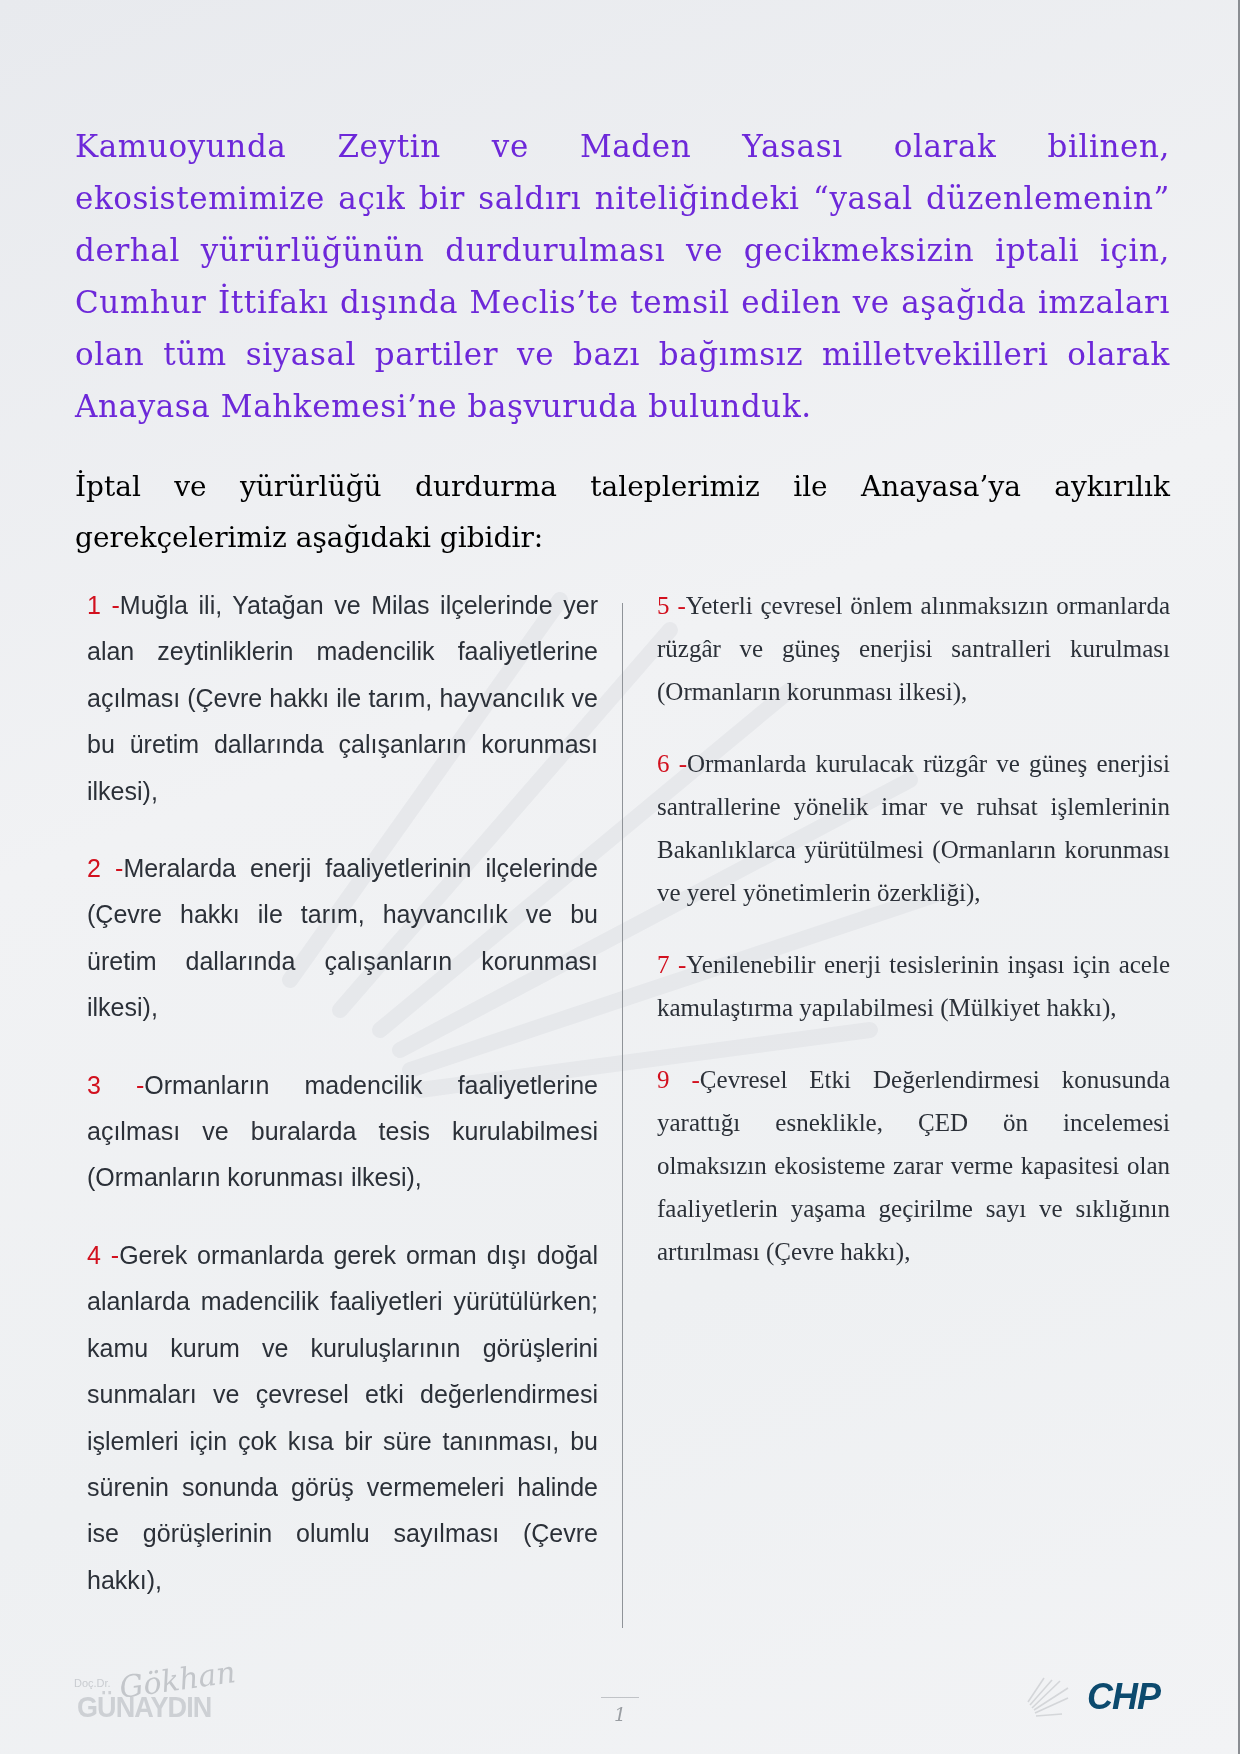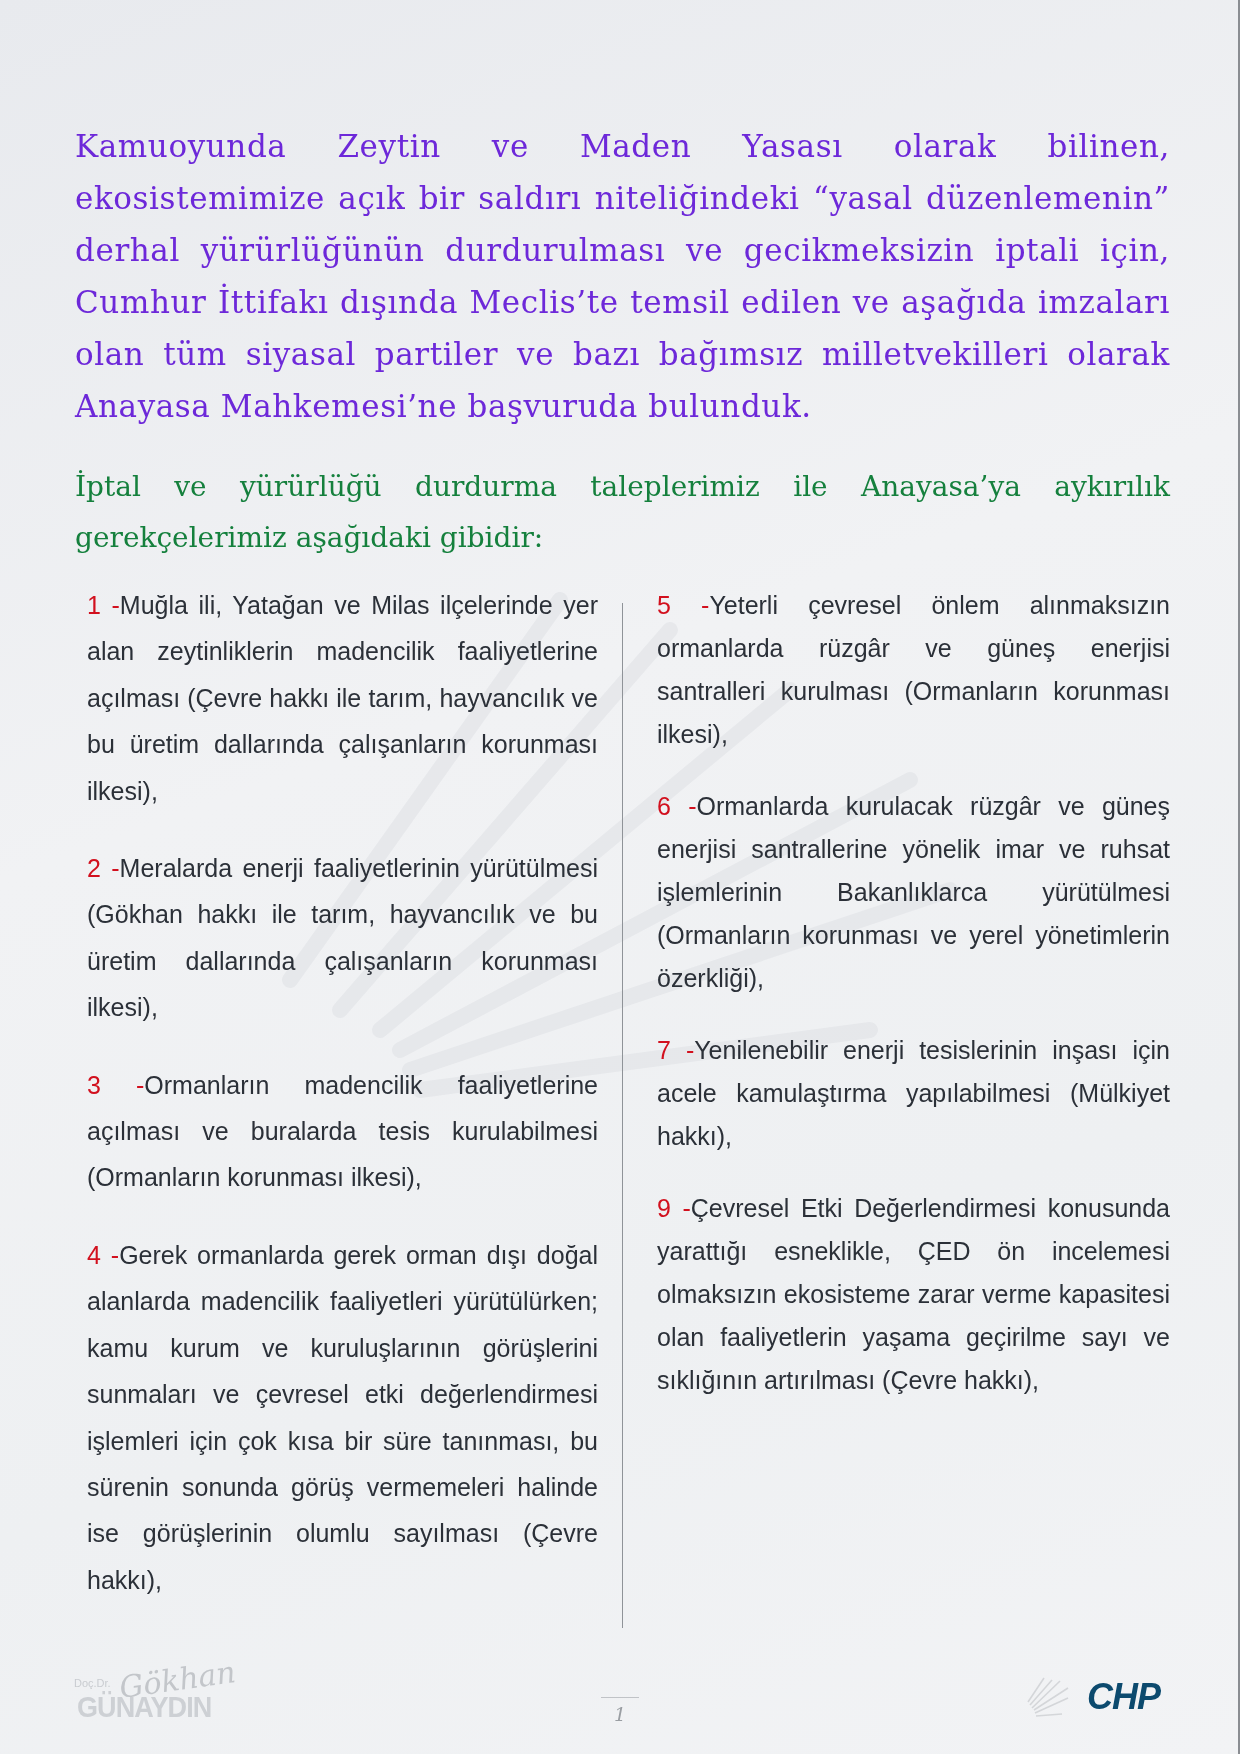--- a/index.html
+++ b/index.html
@@ -11,25 +11,25 @@
   .edge { position: absolute; top: 0; right: 0; width: 2px; height: 1754px; background: #8a8d92; }
   .watermark { position: absolute; left: 230px; top: 560px; width: 800px; height: 560px; opacity: 0.55; }
   .intro {
     position: absolute; left: 75px; top: 120px; width: 1095px;
     font-family: "DejaVu Serif", serif; font-size: 31px; line-height: 52px;
     letter-spacing: 0.6px; text-align: justify; color: #6d28d9; margin: 0;
   }
   .heading {
     position: absolute; left: 75px; top: 461px; width: 1095px;
     font-family: "DejaVu Serif", serif; font-size: 28px; line-height: 51px;
-    text-align: justify; color: #15803d; margin: 0;
+    text-align: justify; color: #000000; margin: 0;
   }
   .col { position: absolute; font-family: "Liberation Sans", sans-serif; color: #2b3038; }
   .col.left { left: 87px; top: 582px; width: 511px; font-size: 25px; line-height: 46.4px; }
-  .col.right { left: 657px; top: 584px; width: 513px; font-size: 25px; line-height: 43px; }
+  .col.right { left: 657px; top: 584px; width: 513px; font-size: 25px; line-height: 43px; font-family: Liberation Serif, serif; }
   .item { text-align: justify; margin: 0; }
   .col.left .item { margin-bottom: 31px; }
   .col.right .item { margin-bottom: 29px; }
   .num { color: #d2101e; }
   .divider { position: absolute; left: 622px; top: 603px; width: 1px; height: 1025px; background: #8f9398; }
   .footer-rule { position: absolute; left: 601px; top: 1697px; width: 38px; height: 1px; background: #c0c3c7; }
   .page-num {
     position: absolute; left: 600px; top: 1703px; width: 40px; text-align: center;
     font-family: "DejaVu Serif", serif; font-style: italic; font-size: 19px; color: #9a9ea3;
   }
@@ -55,21 +55,21 @@
     <line x1="180" y1="510" x2="720" y2="330"></line>
     <line x1="190" y1="530" x2="640" y2="470"></line>
   </g>
 </svg>
 
 <p class="intro">Kamuoyunda Zeytin ve Maden Yasası olarak bilinen, ekosistemimize açık bir saldırı niteliğindeki “yasal düzenlemenin” derhal yürürlüğünün durdurulması ve gecikmeksizin iptali için, Cumhur İttifakı dışında Meclis’te temsil edilen ve aşağıda imzaları olan tüm siyasal partiler ve bazı bağımsız milletvekilleri olarak Anayasa Mahkemesi’ne başvuruda bulunduk.</p>
 <p class="heading">İptal ve yürürlüğü durdurma taleplerimiz ile Anayasa’ya aykırılık gerekçelerimiz aşağıdaki gibidir:</p>
 
 <div class="col left">
   <p class="item"><span class="num"><span>1</span> <span>-</span></span><span>Muğla ili, Yatağan ve Milas ilçelerinde yer alan zeytinliklerin madencilik faaliyetlerine açılması (Çevre hakkı ile tarım, hayvancılık ve bu üretim dallarında çalışanların korunması ilkesi),</span></p>
-  <p class="item"><span class="num"><span>2</span> <span>-</span></span><span>Meralarda enerji faaliyetlerinin yürütülmesi (Gökhan hakkı ile tarım, hayvancılık ve bu üretim dallarında çalışanların korunması ilkesi),</span></p>
+  <p class="item"><span class="num"><span>2</span> <span>-</span></span><span>Meralarda enerji faaliyetlerinin ilçelerinde (Çevre hakkı ile tarım, hayvancılık ve bu üretim dallarında çalışanların korunması ilkesi),</span></p>
   <p class="item"><span class="num"><span>3</span> <span>-</span></span><span>Ormanların madencilik faaliyetlerine açılması ve buralarda tesis kurulabilmesi (Ormanların korunması ilkesi),</span></p>
   <p class="item"><span class="num"><span>4</span> <span>-</span></span><span>Gerek ormanlarda gerek orman dışı doğal alanlarda madencilik faaliyetleri yürütülürken; kamu kurum ve kuruluşlarının görüşlerini sunmaları ve çevresel etki değerlendirmesi işlemleri için çok kısa bir süre tanınması, bu sürenin sonunda görüş vermemeleri halinde ise görüşlerinin olumlu sayılması (Çevre hakkı),</span></p>
 </div>
 
 <div class="divider"></div>
 
 <div class="col right">
   <p class="item"><span class="num"><span>5</span> <span>-</span></span><span>Yeterli çevresel önlem alınmaksızın ormanlarda rüzgâr ve güneş enerjisi santralleri kurulması (Ormanların korunması ilkesi),</span></p>
   <p class="item"><span class="num"><span>6</span> <span>-</span></span><span>Ormanlarda kurulacak rüzgâr ve güneş enerjisi santrallerine yönelik imar ve ruhsat işlemlerinin Bakanlıklarca yürütülmesi (Ormanların korunması ve yerel yönetimlerin özerkliği),</span></p>
   <p class="item"><span class="num"><span>7</span> <span>-</span></span><span>Yenilenebilir enerji tesislerinin inşası için acele kamulaştırma yapılabilmesi (Mülkiyet hakkı),</span></p>

